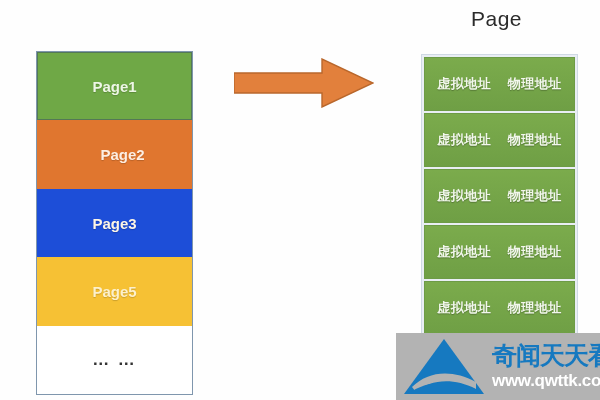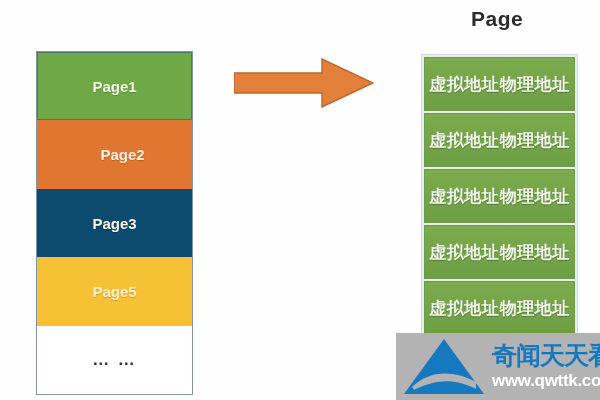--- a/index.html
+++ b/index.html
@@ -19,21 +19,21 @@
   
   .title {
     position: absolute;
     font-size: 21px;
     font-weight: 700;
     color: #2b2b2b;
     letter-spacing: 1px;
     white-space: nowrap;
   }
   #title-left  { left: 54px;  top: 6px; }
-  #title-right { left: 471px; top: 7px; font-weight: 700; letter-spacing: 0.5px; }
+  #title-right { left: 471px; top: 7px; font-weight: 400; letter-spacing: 0.5px; }
 
   
   #vm-column {
     position: absolute;
     left: 36px;
     top: 51px;
     width: 157px;
     height: 344px;
     border: 1px solid #7f96ad;
     box-sizing: border-box;
@@ -92,21 +92,21 @@
     margin-bottom: 2px;
     background: linear-gradient(180deg, #7bab4c 0%, #6f9f45 100%);
     border: 1px solid #6d9b46;
     box-sizing: border-box;
     display: flex;
     align-items: center;
     justify-content: space-around;
     padding: 0 4px;
   }
   .pt-row .cellt {
-    font-size: 17px;
+    font-size: 13px;
     font-weight: 700;
     color: #f2f7ec;
     white-space: nowrap;
     text-shadow: 0 1px 1px rgba(0,0,0,.28);
     letter-spacing: 0.5px;
   }
 
   
   #watermark {
     position: absolute;
@@ -152,21 +152,21 @@
 
   <div class="title" id="title-right">Page</div>
 
   <div id="vm-column">
       <div class="vm-cell highlight" style="background: rgb(111, 168, 70);">
         <span class="lbl" style="color: rgb(238, 246, 230);">Page1</span>
       </div>
       <div class="vm-cell" style="background: rgb(224, 118, 47); padding-left: 16px;">
         <span class="lbl" style="color: rgb(253, 238, 226);">Page2</span>
       </div>
-      <div class="vm-cell" style="background: #0c4a6e;">
+      <div class="vm-cell" style="background: #1d4ed8;">
         <span class="lbl" style="color: rgb(253, 246, 230);">Page3</span>
       </div>
       <div class="vm-cell" style="background: rgb(246, 193, 52);">
         <span class="lbl" style="color: rgb(253, 240, 203);">Page5</span>
       </div>
       <div class="vm-cell dots" style="background: rgb(255, 255, 255);">
         <span class="lbl" style="color: rgb(51, 51, 51);">… …</span>
       </div>
     </div>
 

